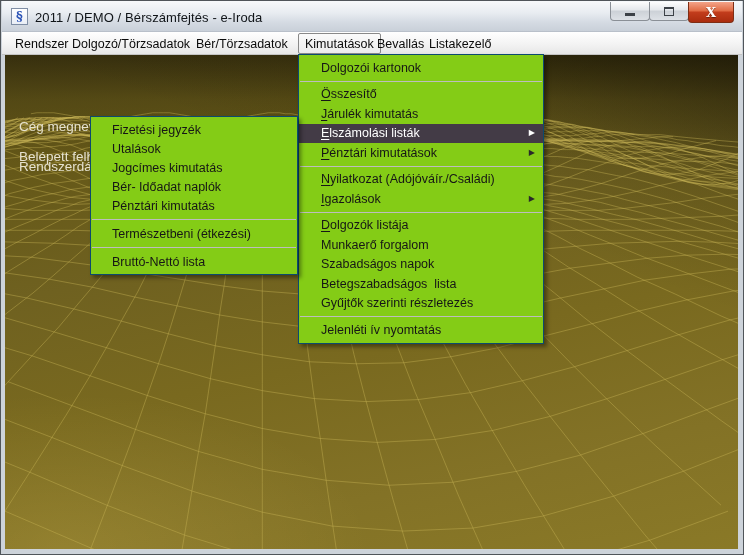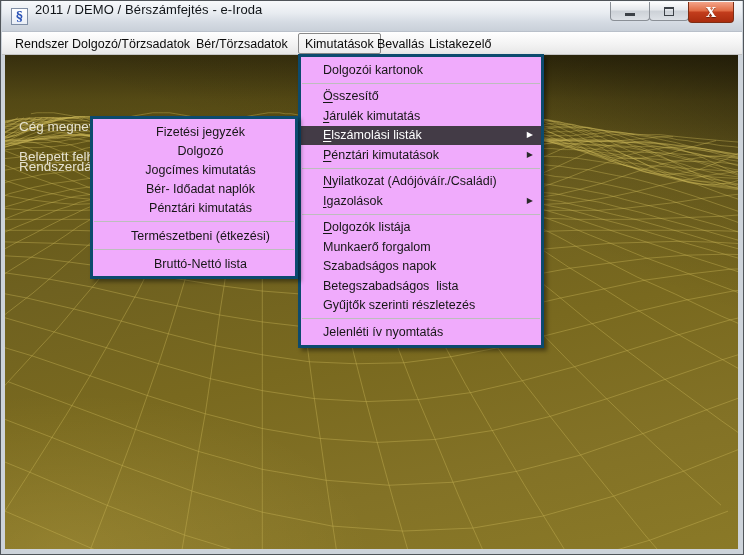--- a/index.html
+++ b/index.html
@@ -15,21 +15,21 @@
     background:linear-gradient(180deg,#f7f9fb 0%,#e8ecf1 40%,#d5dbe3 70%,#c9d0d9 100%);
     border-bottom:1px solid #b9c0ca;
   }
   .app-icon{
     position:absolute;left:9px;top:7px;width:17px;height:17px;
     background:linear-gradient(180deg,#ffffff,#e9eef6);
     border:1px solid #7f8ea5;display:flex;align-items:center;justify-content:center;
     font-family:"DejaVu Serif",serif;font-weight:bold;font-size:13px;color:#2d55b8;
   }
   .title-text{
-    position:absolute;left:33px;top:0;height:17px;display:flex;align-items:center;
+    position:absolute;left:33px;top:8px;height:17px;display:flex;align-items:center;
     font-size:13px;color:#101418;letter-spacing:.1px;
   }
   .winbtns{position:absolute;top:1px;right:8px;display:flex;}
   .winbtn{
     width:40px;height:19px;border:1px solid #8a8f96;border-top:none;
     border-radius:0 0 4px 4px;margin-left:-1px;
     background:linear-gradient(180deg,#fdfdfd 0%,#e4e7eb 45%,#ccd1d7 50%,#dde1e6 100%);
     display:flex;align-items:center;justify-content:center;cursor:default;
   }
   .winbtn.close{
@@ -66,31 +66,31 @@
   }
   .mesh{position:absolute;left:0;top:0;width:100%;height:100%;}
   .info{position:absolute;display:flex;align-items:baseline;white-space:pre;}
   .info .lbl{font-size:13.5px;color:#e6e2d0;}
   .info .val{font-weight:bold;color:#f2ef55;}
   .info1{left:14px;top:62px;}   .info1 .val{font-size:15px;margin-left:10px;letter-spacing:.5px;}
   .info2{left:14px;top:94px;}   .info2 .val{font-size:13.5px;margin-left:14px;}
   .info3{left:14px;top:104px;}
   
   .popup{
-    position:absolute;background:#f0abfc;border:3px solid #0c4a6e;
+    position:absolute;background:#84cc16;border:1px solid #0c4a6e;
     box-shadow:3px 3px 4px rgba(0,0,0,.40);
     padding:3px 0;font-size:12.5px;color:#161616;z-index:5;
   }
   .dropdown{left:297px;top:53px;width:246px;}
   .submenu{left:89px;top:115px;width:208px;z-index:6;}
   .mitem{
     display:flex;align-items:center;height:19.5px;padding:0 8px 0 22px;
     cursor:default;white-space:pre;
   }
-  .submenu .mitem{height:19px;padding-left:21px;text-align:center;}
+  .submenu .mitem{height:19px;padding-left:21px;}
   .mitem .mlabel{flex:1 1 auto;white-space:pre;}
   .mitem u{text-underline-offset:2px;}
   .mitem.hl{background:#433b46;color:#ffffff;gap:20px;}
   .marrow{font-size:8px;color:#2a2a2a;margin-left:6px;line-height:1;}
   .mitem.hl .marrow{color:#ffffff;}
   .msep{height:1px;background:#bdbdbd;margin:3px 1px;}
   .submenu .msep{margin:4px 1px;}
 </style>
 </head>
 <body>
@@ -152,21 +152,21 @@
       <div class="mitem"><span class="mlabel">Munkaerő forgalom</span></div>
       <div class="mitem"><span class="mlabel">Szabadságos napok</span></div>
       <div class="mitem"><span class="mlabel">Betegszabadságos  lista</span></div>
       <div class="mitem"><span class="mlabel">Gyűjtők szerinti részletezés</span></div>
       <div class="msep"></div>
       <div class="mitem"><span class="mlabel">Jelenléti ív nyomtatás</span></div>
     </div>
 
   <div class="popup submenu" id="submenu">
       <div class="mitem"><span class="mlabel">Fizetési jegyzék</span></div>
-      <div class="mitem"><span class="mlabel">Dolgozó</span></div>
+      <div class="mitem"><span class="mlabel">Utalások</span></div>
       <div class="mitem"><span class="mlabel">Jogcímes kimutatás</span></div>
       <div class="mitem"><span class="mlabel">Bér- Időadat naplók</span></div>
       <div class="mitem"><span class="mlabel">Pénztári kimutatás</span></div>
       <div class="msep"></div>
       <div class="mitem"><span class="mlabel">Természetbeni (étkezési)</span></div>
       <div class="msep"></div>
       <div class="mitem"><span class="mlabel">Bruttó-Nettó lista</span></div>
     </div>
 
 </div>

